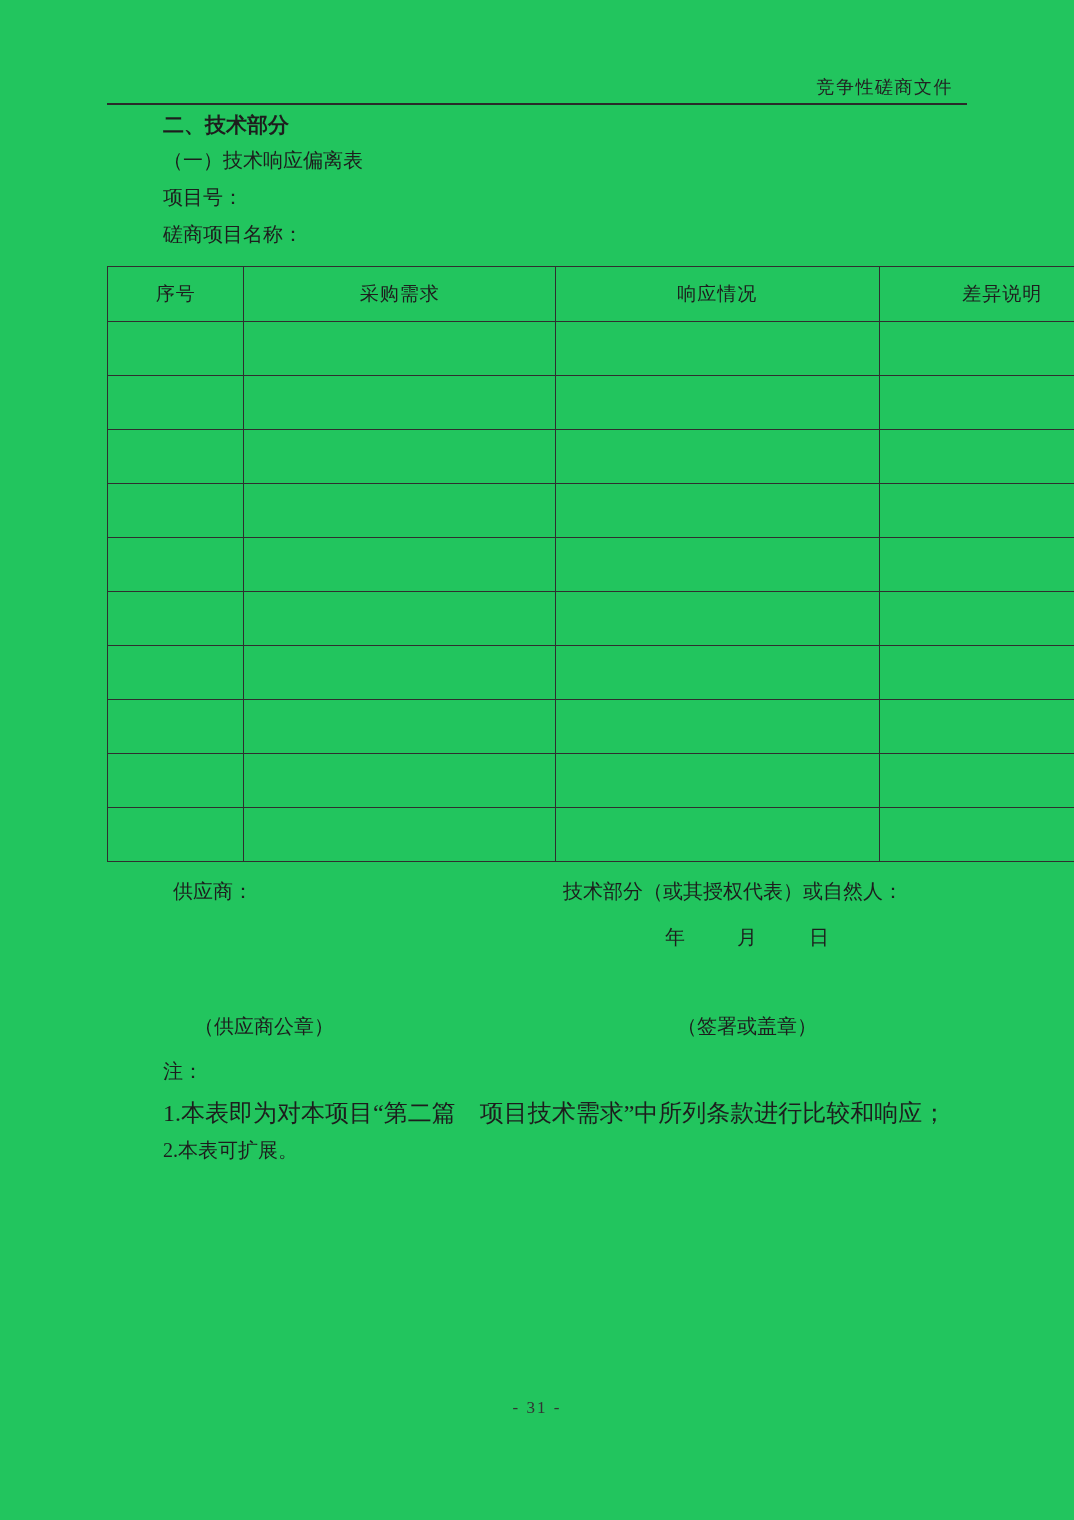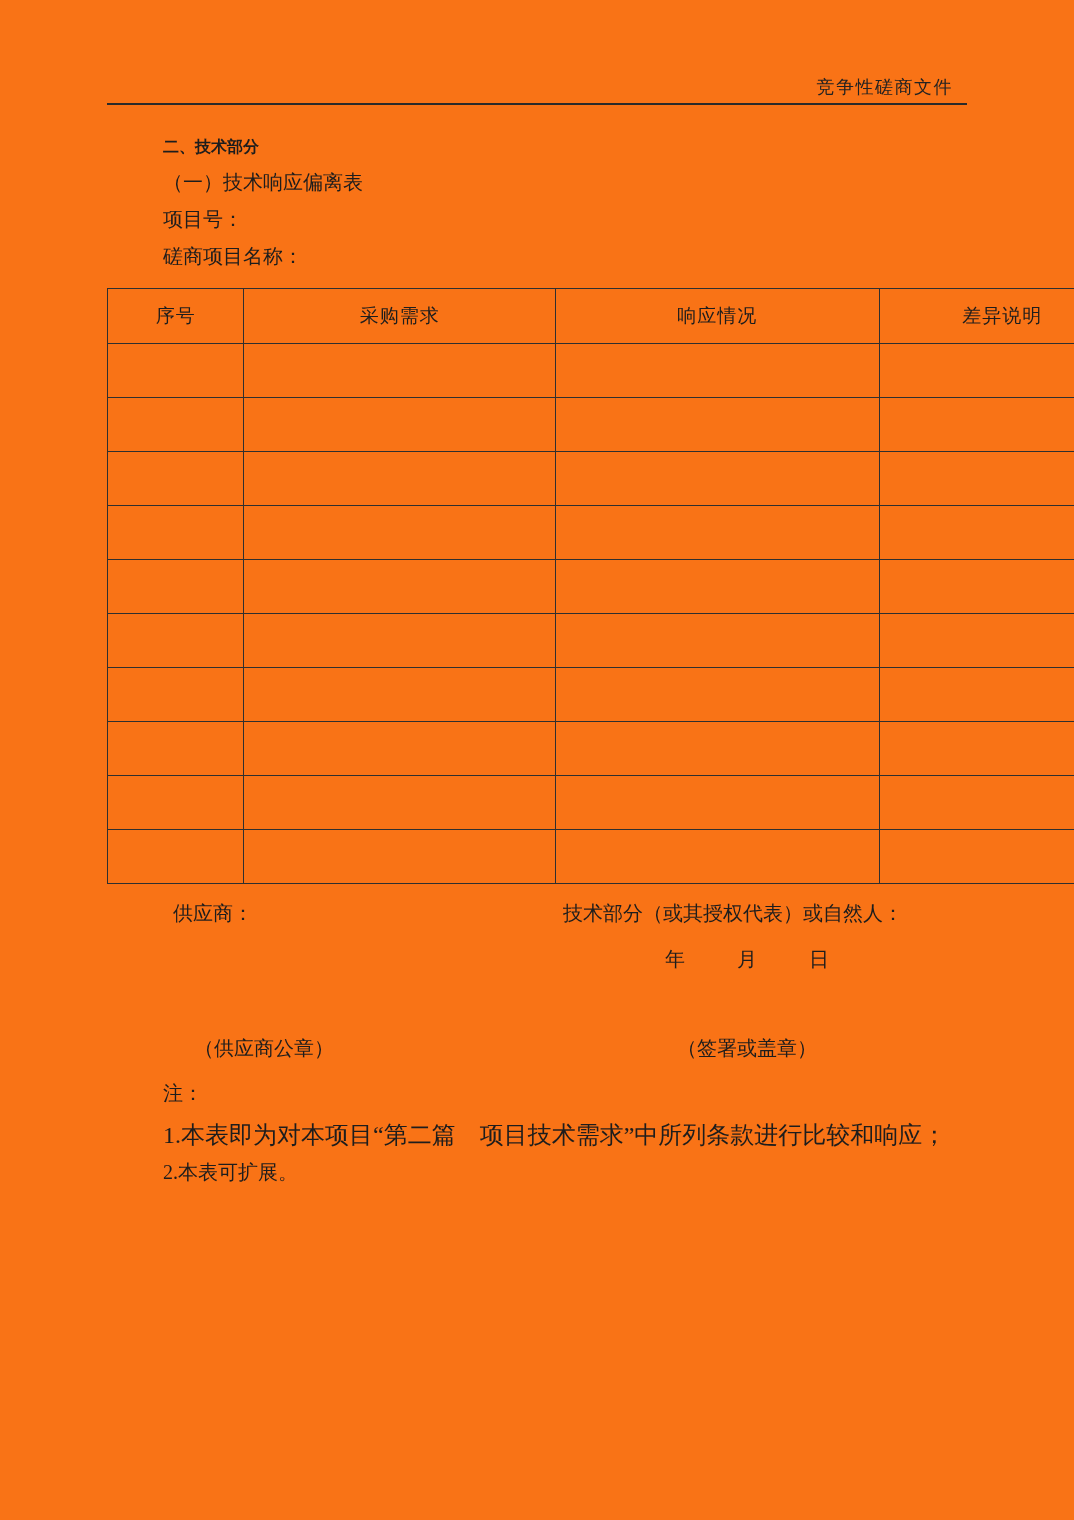--- a/index.html
+++ b/index.html
@@ -2,21 +2,21 @@
 <html><head>
 <meta charset="utf-8">
 <style>
   * { margin: 0; padding: 0; box-sizing: border-box; }
   html, body { background: #ffffff; }
   .page {
     position: relative;
     width: 1074px;
     height: 1520px;
     margin: 0 auto;
-    background: #f97316;
+    background: #22c55e;
     font-family: "Liberation Serif", "DejaVu Serif", serif;
     color: #1d1d1d;
     overflow: hidden;
   }
   .content { padding: 0 107px; }
 
   .doc-header {
     padding-top: 76px;
     text-align: right;
     padding-right: 14px;
@@ -26,23 +26,23 @@
     color: #222;
   }
   .header-rule {
     margin-top: 5px;
     border: none;
     border-top: 2px solid #2a2a2a;
     height: 0;
   }
 
   .sec-title {
-    margin-top: 30px;
+    margin-top: 8px;
     margin-left: 56px;
-    font-size: 16px;
+    font-size: 21px;
     font-weight: bold;
     line-height: 24px;
   }
   .sec-subtitle {
     margin-top: 11px;
     margin-left: 56px;
     font-size: 20px;
     line-height: 24px;
   }
   .field-line {
@@ -210,13 +210,14 @@
       <span class="abs pos-supplier-seal">（供应商公章）</span>
       <span class="abs pos-sign-seal">（签署或盖章）</span>
     </div>
 
     <div class="note-title">注：</div>
     <div class="note-item-1">1.本表即为对本项目“第二篇　项目技术需求”中所列条款进行比较和响应；</div>
     <div class="note-item-2">2.本表可扩展。</div>
 
   </div>
 
+  <div class="page-footer">- 31 -</div>
 </div>
 
 </body></html>

